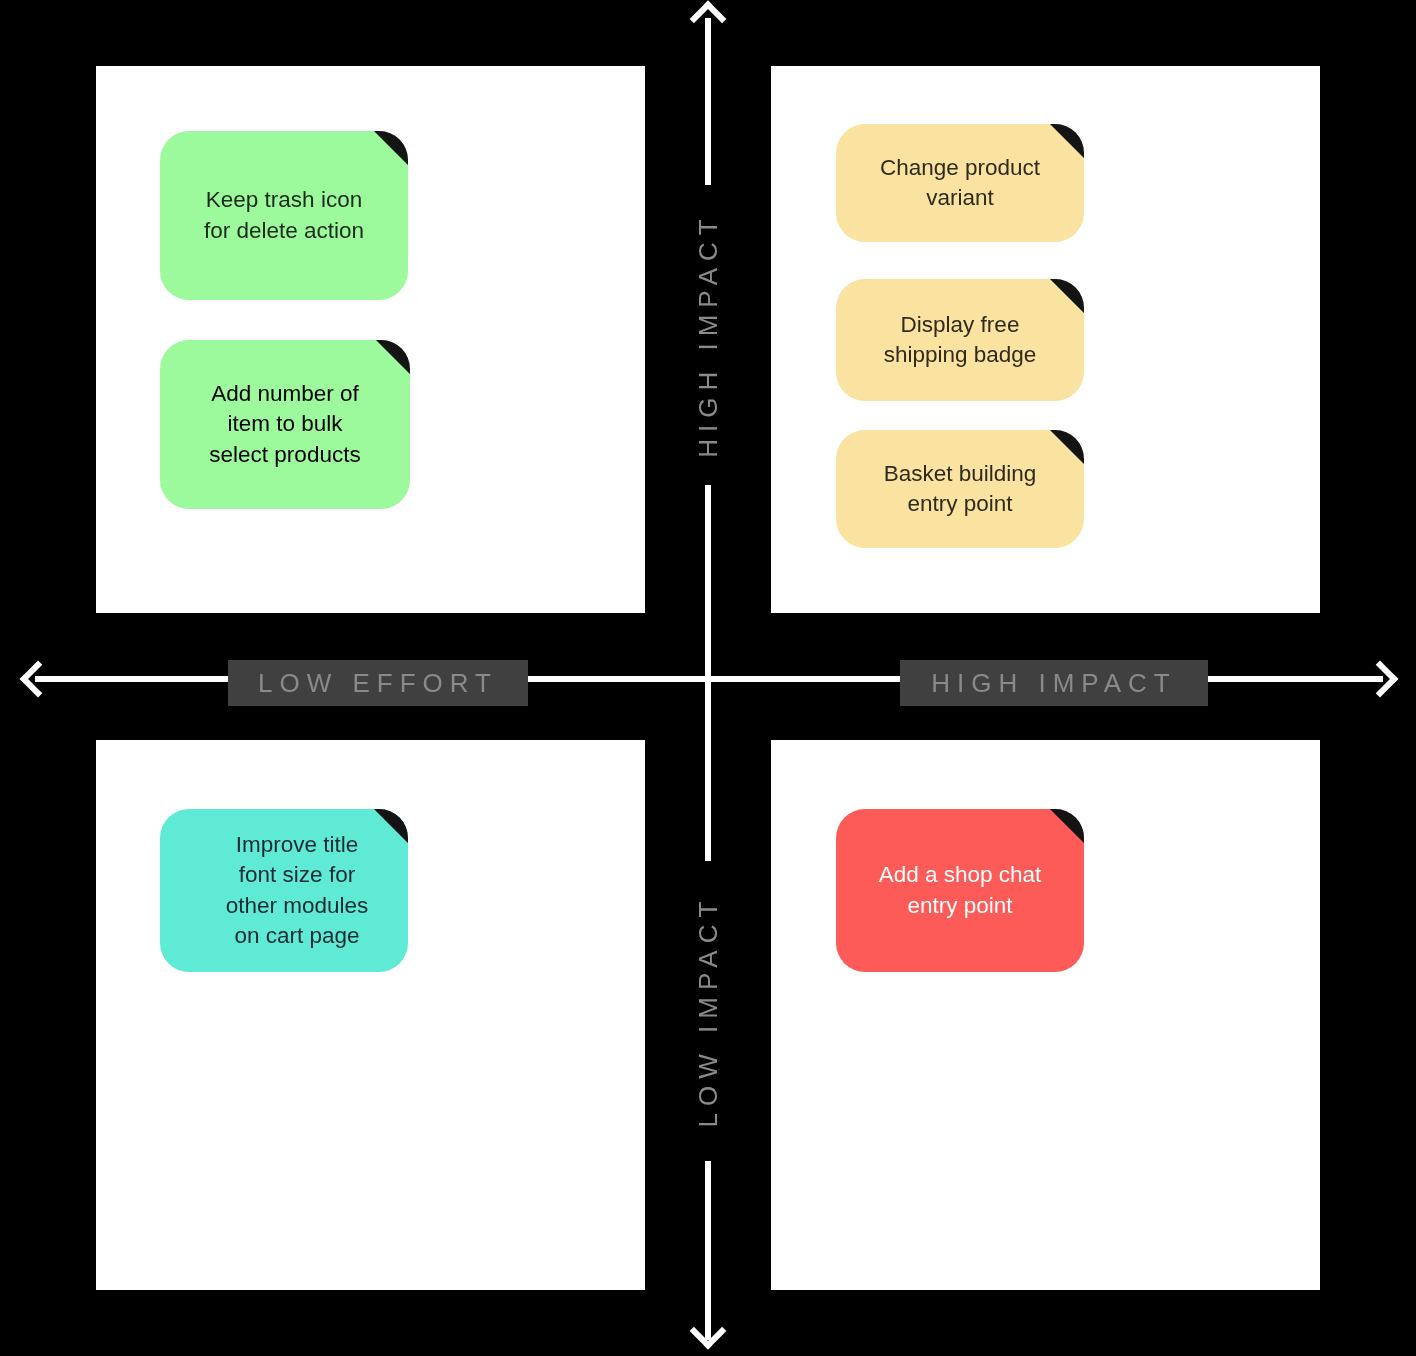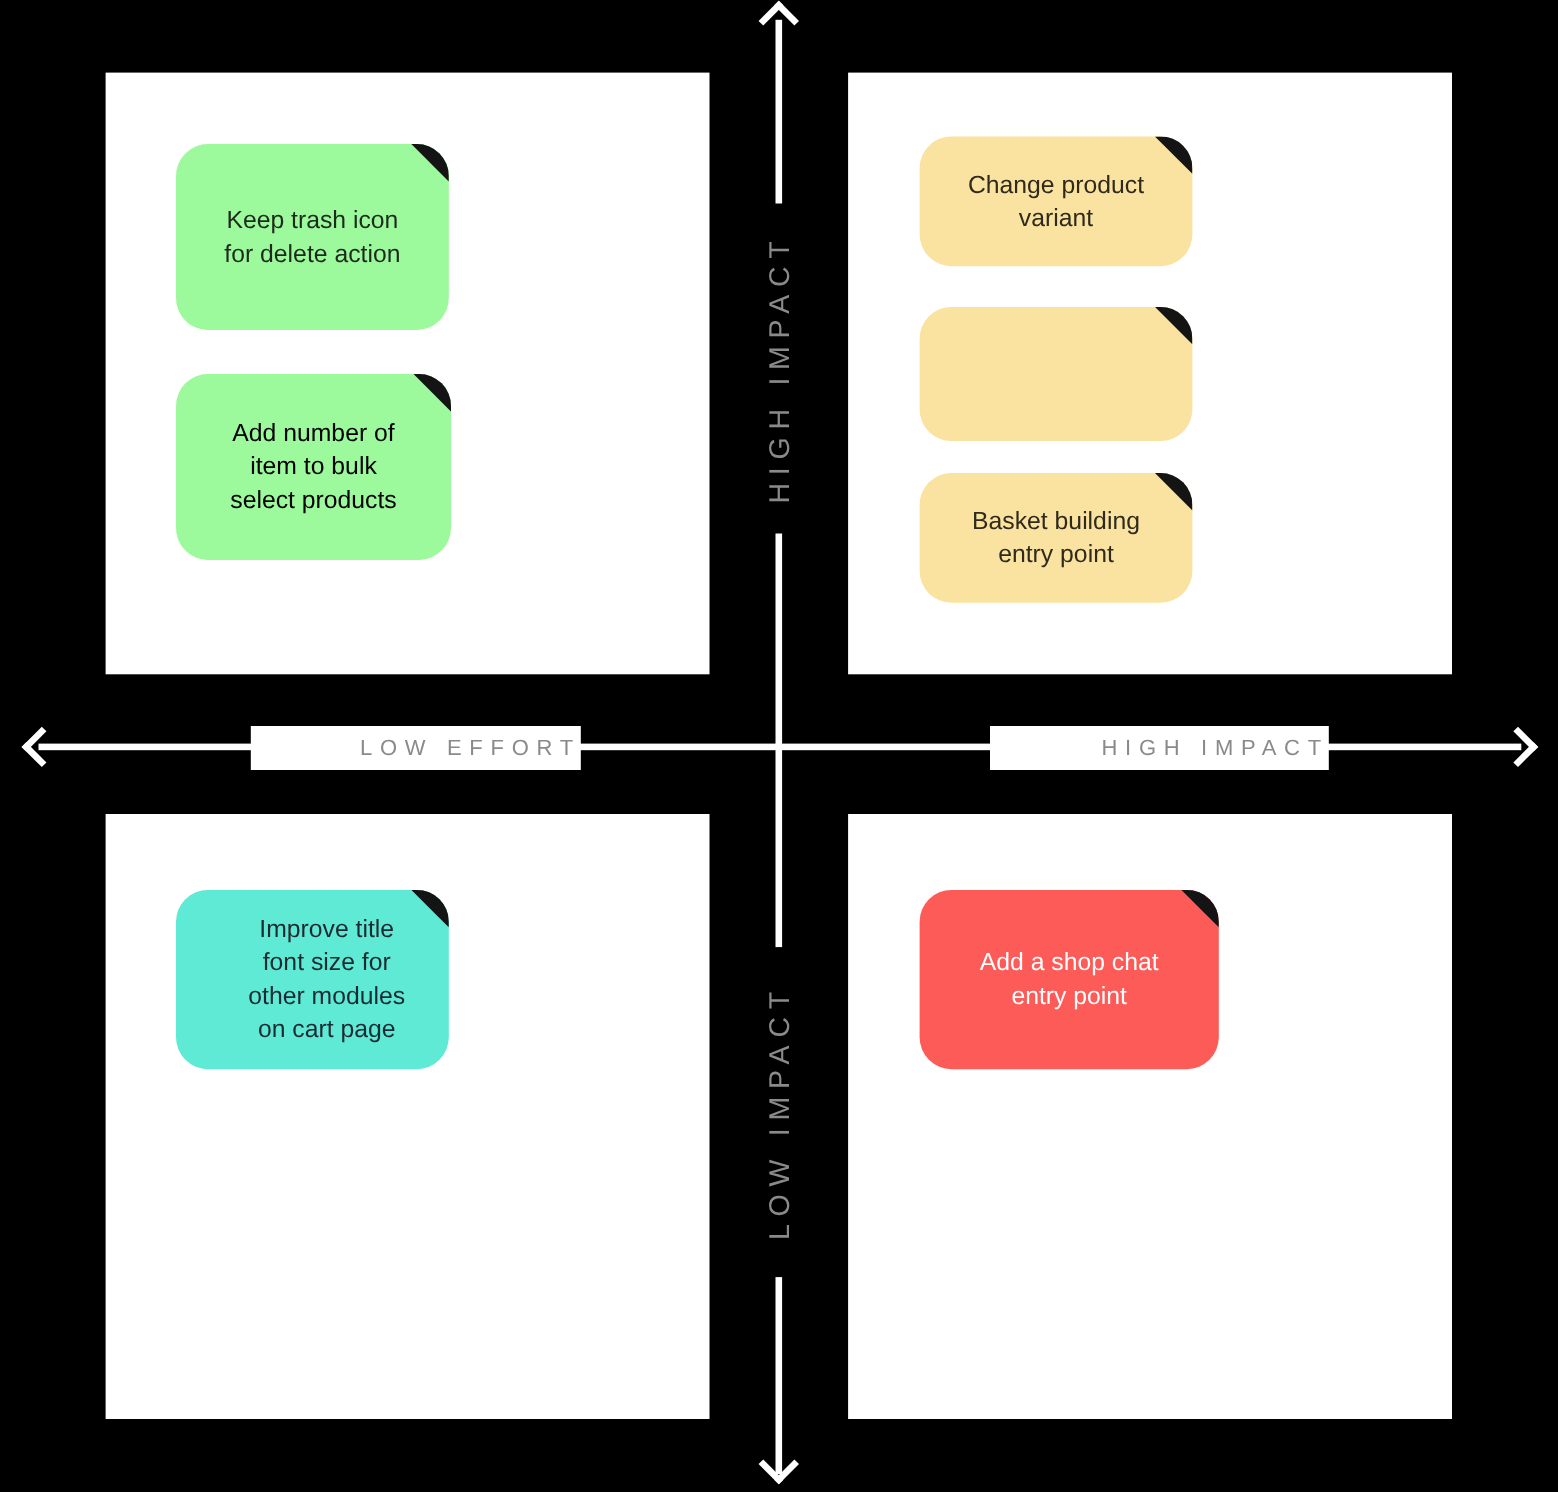--- a/index.html
+++ b/index.html
@@ -71,28 +71,28 @@
   #arrow-right {
     left: 1367px; top: 666px;
     border-top: 6px solid #ffffff;
     border-right: 6px solid #ffffff;
     transform: rotate(45deg);
   }
 
   
   .axis-label {
     position: absolute;
-    background: #ffffff;
+    background: #404040;
     color: #8a8a8a;
-    font-size: 20px;
+    font-size: 26px;
     font-weight: 500;
     letter-spacing: 7px;
     line-height: 1;
     white-space: nowrap;
-    text-align: right;
+    text-align: center;
   }
   #label-low-effort {
     left: 228px;
     top: 660px;
     width: 300px;
     padding: 10px 0;
   }
   #label-high-effort {
     left: 900px;
     top: 660px;
@@ -166,21 +166,21 @@
     border-right: 34px solid rgba(0,0,0,0.26);
   }
 
   
   #note-0 { left: 160px; top: 131px;  width: 248px; height: 169px; }
   #note-1 { left: 160px; top: 340px;  width: 250px; height: 169px; }
   #note-2 { left: 836px; top: 124px;  width: 248px; height: 118px; }
   #note-3 { left: 836px; top: 279px;  width: 248px; height: 122px; }
   #note-4 { left: 836px; top: 430px;  width: 248px; height: 118px; }
   #note-5 { left: 160px; top: 809px;  width: 248px; height: 163px; }
-  #note-6 { left: 836px; top: 809px;  width: 272px; height: 163px; }
+  #note-6 { left: 836px; top: 809px;  width: 248px; height: 163px; }
 </style>
 </head>
 <body>
 
 <div class="quadrant" id="q-tl"></div>
 <div class="quadrant" id="q-tr"></div>
 <div class="quadrant" id="q-bl"></div>
 <div class="quadrant" id="q-br"></div>
 
 <div class="axis-line" id="axis-v-line"></div>
@@ -212,20 +212,22 @@
 </div>
 
 <div class="note" id="note-2" style="background: rgb(250, 226, 160); color: rgb(47, 42, 28);">
   <span class="note-text">Change product
 variant</span>
   <span class="fold-shade"></span>
   <span class="fold-black"></span>
 </div>
 
 <div class="note" id="note-3" style="background: rgb(250, 226, 160); color: rgb(47, 42, 28);">
+  <span class="note-text">Display free
+shipping badge</span>
   <span class="fold-shade"></span>
   <span class="fold-black"></span>
 </div>
 
 <div class="note" id="note-4" style="background: rgb(250, 226, 160); color: rgb(47, 42, 28);">
   <span class="note-text">Basket building
 entry point</span>
   <span class="fold-shade"></span>
   <span class="fold-black"></span>
 </div>

